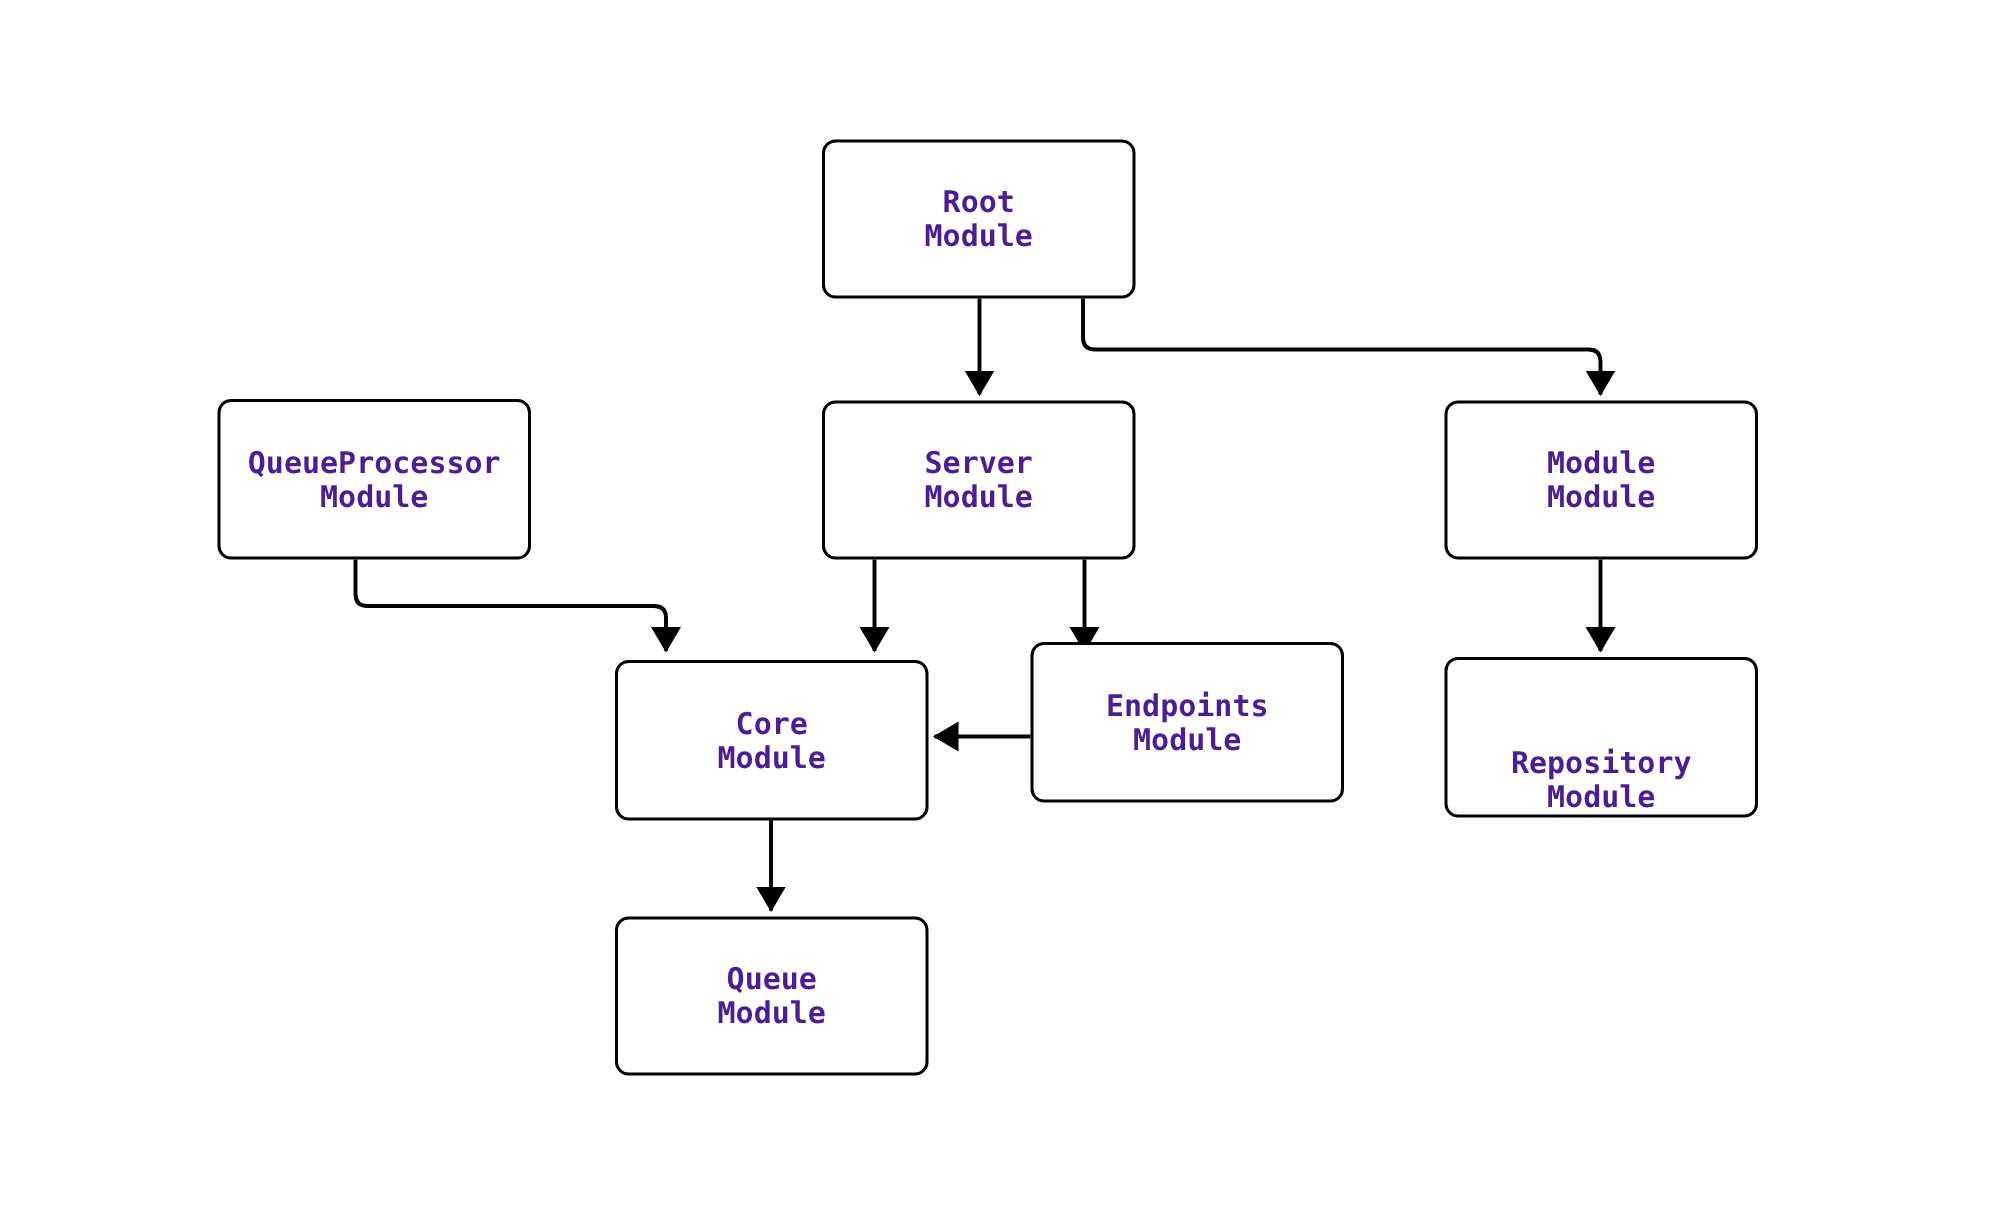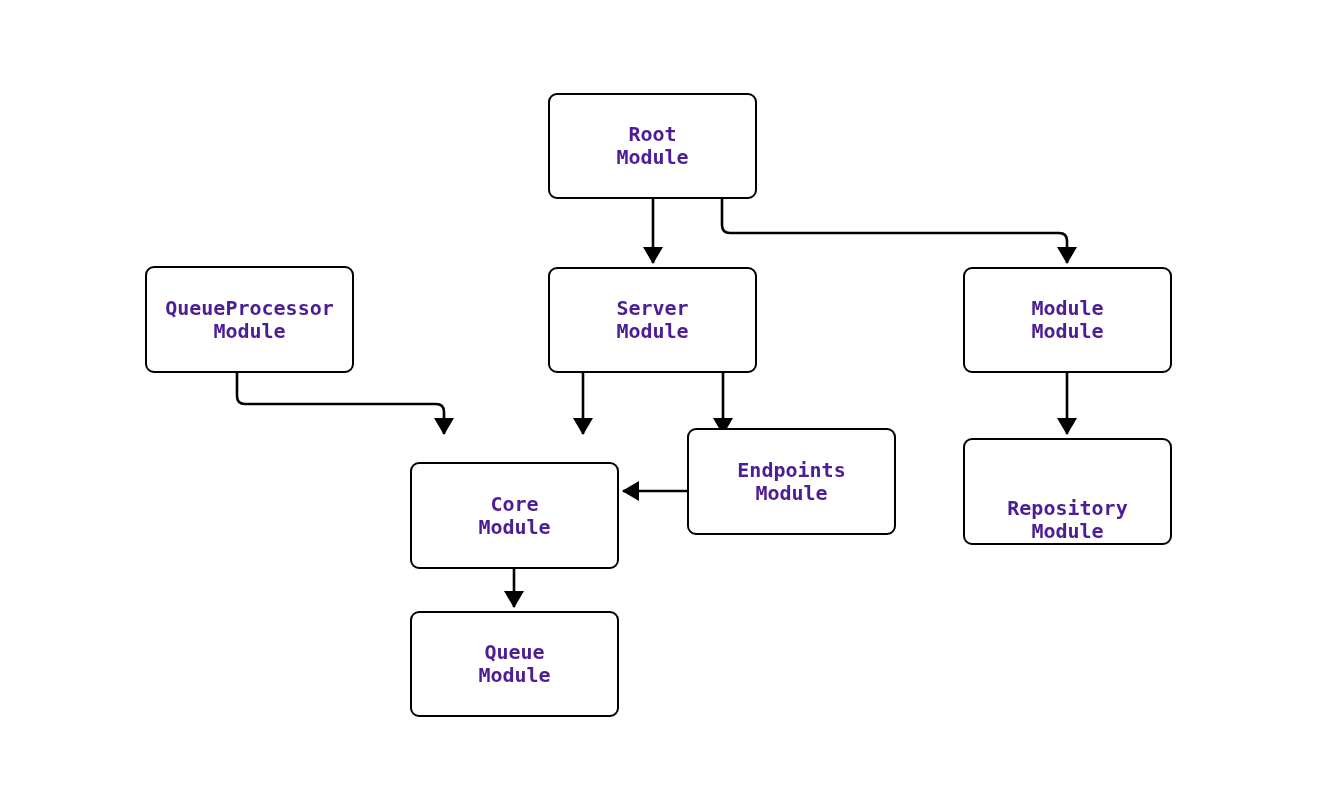--- a/index.html
+++ b/index.html
@@ -43,21 +43,21 @@
     color: #4c1d95;
     font-weight: bold;
     font-size: 20px;
     line-height: 23px;
     white-space: nowrap;
   }
   .n-root          { left: 548px;  top: 93px;  height: 106px; }
   .n-queueprocessor{ left: 145px;  top: 266px; }
   .n-server        { left: 548px;  top: 267px; height: 106px; }
   .n-global        { left: 963px;  top: 267px; height: 106px; }
-  .n-core          { left: 410px;  top: 462px; }
+  .n-core          { left: 410px;  top: 440px; }
   .n-endpoints     { left: 687px;  top: 428px; }
   .n-repository    { left: 963px;  top: 438px; justify-content: flex-end; }
   .n-queue         { left: 410px;  top: 611px; height: 106px; }
 </style>
 </head>
 <body>
 
 <div class="canvas">
 
   <svg class="edges-layer" viewBox="0 0 1337 809" xmlns="http://www.w3.org/2000/svg" aria-hidden="true">

